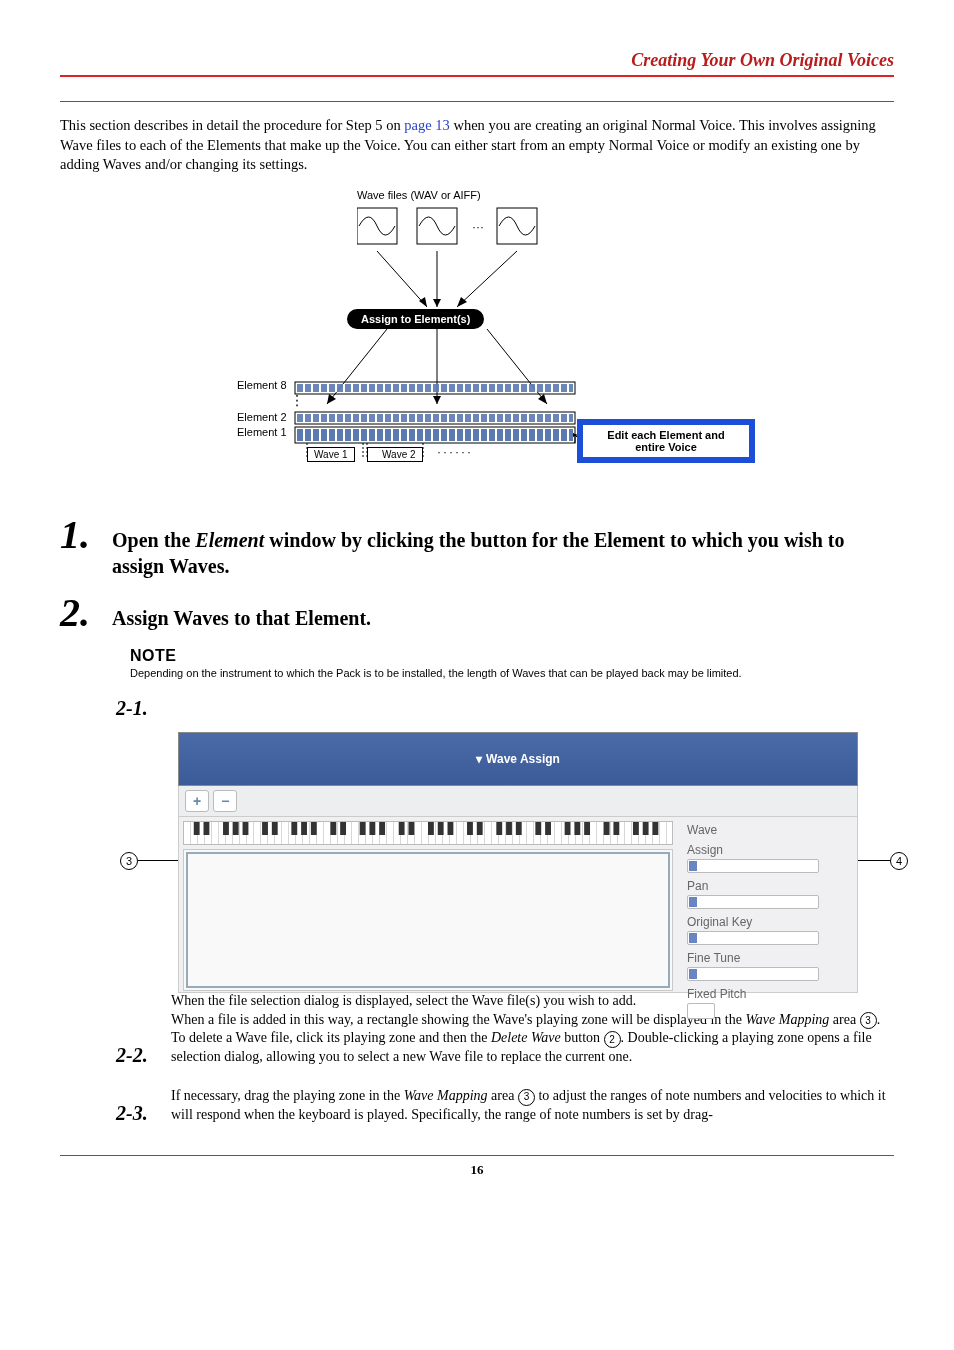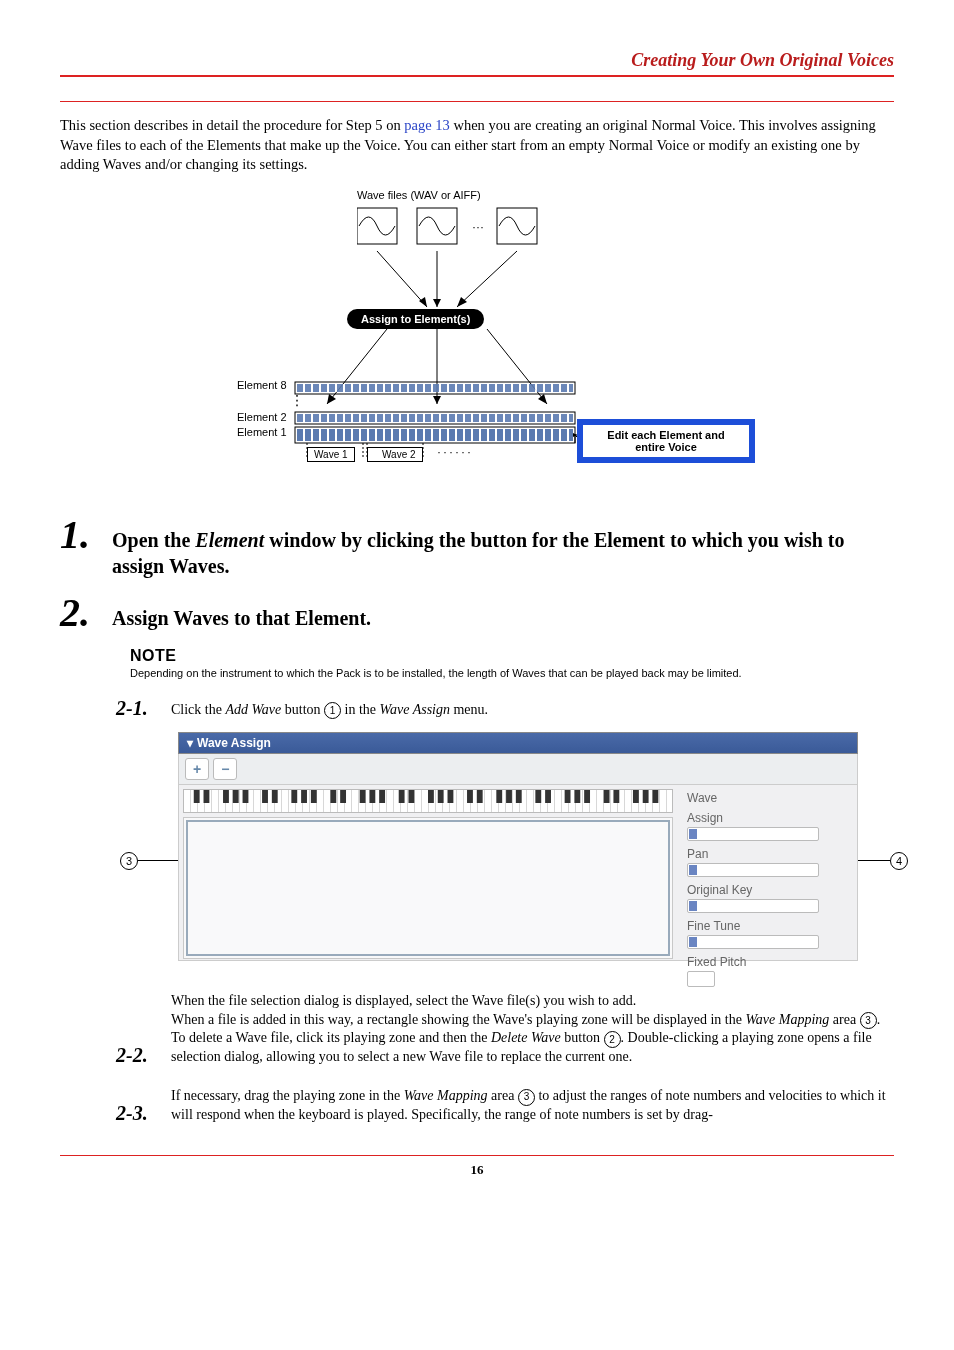--- a/index.html
+++ b/index.html
@@ -179,22 +179,23 @@
     left: 58px;
     top: 0;
     width: 680px;
     font-family: Arial, Helvetica, sans-serif;
   }
   .wa-header {
     background: linear-gradient(#4a6aa8, #3a5a98);
     color: #fff;
     font-size: 12px;
     font-weight: bold;
-    padding: 3px 8px;
+    padding: 19px 8px;
     border:1px solid #888;
+    text-align:center;
   }
   .wa-header .tri { margin-right: 4px; }
   .wa-toolbar {
     background: #eceef0;
     padding: 4px 6px;
     border-left:1px solid #ccc;
     border-right:1px solid #ccc;
   }
   .wa-btn {
     display: inline-flex;
@@ -407,23 +408,20 @@
     <div class="step-text">Assign Waves to that Element.</div>
   </div>
 
   <div class="note-block">
     <div class="note-label">NOTE</div>
     <div class="note-text">Depending on the instrument to which the Pack is to be installed, the length of Waves that can be played back may be limited.</div>
   </div>
 
   <div class="substep">
     <div class="substep-num">2-1.</div>
-    <div class="substep-text">
-      <span>Click the </span><span class="em">Add Wave</span><span> button </span><span class="circnum">1</span><span> in the </span><span class="em">Wave Assign</span><span> menu.</span>
-    </div>
   </div>
 
   <div class="wave-assign-wrap">
 
     <div class="callout c1"><span class="circ">1</span></div>
     <div class="callout c2"><span class="circ">2</span></div>
     <div class="callout c3"><span class="circ">3</span></div>
     <div class="dash-line" style="top:128px;left:18px;width:45px;"></div>
     <div class="callout c4"><span class="circ">4</span></div>
     <div class="dash-line" style="top:128px;left:738px;width:32px;"></div>

